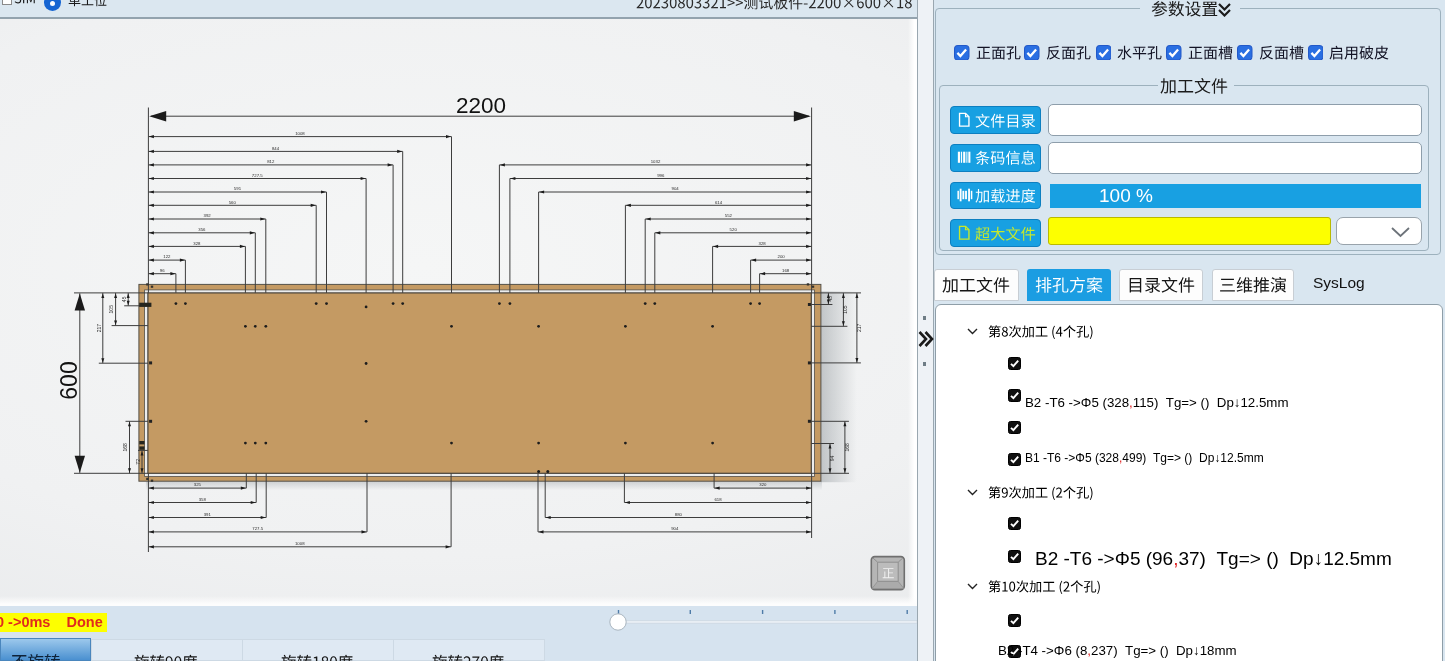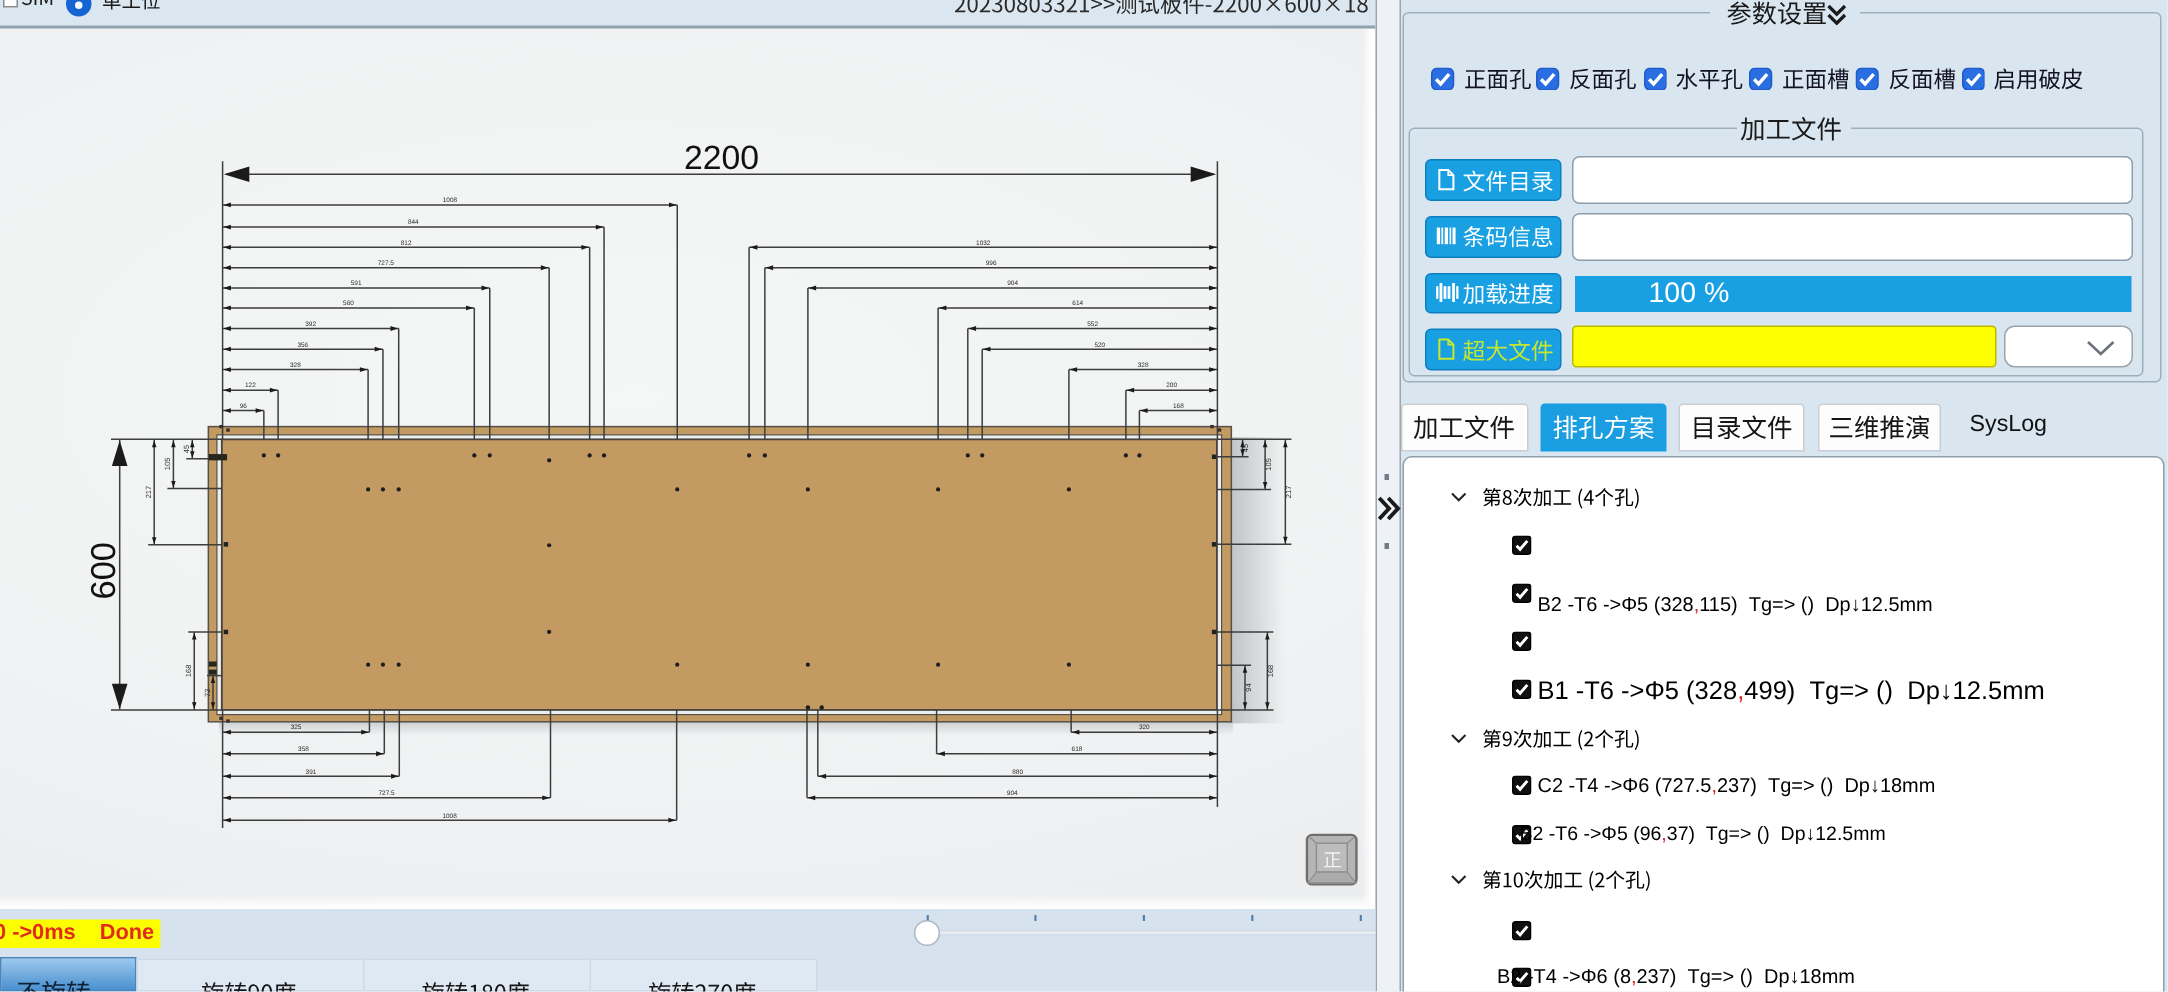--- a/index.html
+++ b/index.html
@@ -242,45 +242,44 @@
         <path d="M3.0 6.8 L5.4 9.2 L10.2 3.6" fill="none" stroke="#fff" stroke-width="1.9"></path>
       </svg>
     </div>
     <div class="abs" style="left:1025px;top:395px;font-size:13.3px;color:#000;white-space:pre">B2 -T6 -&gt;Φ5 (328<span style="color:#e02020">,</span>115)  Tg=&gt; ()  Dp↓12.5mm</div>
     <div class="abs" style="left:1007.6px;top:453.0px">
       <svg width="13" height="13" viewBox="0 0 13 13" style="display:block">
         <rect x="0.5" y="0.5" width="12" height="12" rx="2" fill="#101010" stroke="#000" stroke-width="1"></rect>
         <path d="M3.0 6.8 L5.4 9.2 L10.2 3.6" fill="none" stroke="#fff" stroke-width="1.9"></path>
       </svg>
     </div>
-    <div class="abs" style="left:1025px;top:451.3px;font-size:17px;color:#000;white-space:pre">B1 -T6 -&gt;Φ5 (328<span style="color:#e02020">,</span>499)  Tg=&gt; ()  Dp↓12.5mm</div>
+    <div class="abs" style="left:1025px;top:451.3px;font-size:12px;color:#000;white-space:pre">B1 -T6 -&gt;Φ5 (328<span style="color:#e02020">,</span>499)  Tg=&gt; ()  Dp↓12.5mm</div>
     <div class="abs" style="left:967px;top:488.7px">
       <svg width="11" height="7" viewBox="0 0 11 7" style="display:block">
         <path d="M1 1 L5.5 5.5 L10 1" fill="none" stroke="#222" stroke-width="1.4"></path>
       </svg>
     </div>
     <div style="position:absolute;left:988.4px;top:483.6px;width:105.7px;height:18.5px">
       <svg width="105.7" height="18.5" viewBox="0 -13.46 105.7 18.48" style="overflow:visible;display:block">
         <path d="M2.2176 -5.2932C2.112 -4.3427999999999995 1.914 -3.168 1.7292 -2.376H5.2536C4.158 -1.2276 2.4816 -0.2244 0.924 0.2904C1.1484 0.4752 1.4256 0.8316 1.5708 1.0692C3.1416 0.4488 4.8708 -0.6732 6.0324 -1.9932V1.056H7.0092V-2.376H10.8372C10.7052 -1.1748 10.56 -0.66 10.3752 -0.4752C10.2696 -0.3828 10.137599999999999 -0.3696 9.9 -0.3696C9.6624 -0.3564 9.042 -0.3696 8.395199999999999 -0.4356C8.5404 -0.1848 8.6592 0.198 8.6724 0.4752C9.3588 0.5148 10.0056 0.5148 10.3356 0.4884C10.7184 0.462 10.956 0.3828 11.1804 0.15839999999999999C11.5236 -0.1716 11.6952 -0.9768 11.88 -2.8248C11.8932 -2.9568 11.9064 -3.2208 11.9064 -3.2208H7.0092V-4.4484H11.4576V-7.3656H1.7292V-6.5208H6.0324V-5.2932ZM3.0492 -4.4484H6.0324V-3.2208H2.8644ZM7.0092 -6.5208H10.494V-5.2932H7.0092ZM2.7984 -11.154C2.3364 -9.8868 1.5444 -8.685599999999999 0.6072 -7.8936C0.858 -7.7748 1.254 -7.5504 1.4388 -7.4052C1.9404 -7.8804 2.4288 -8.4876 2.8512 -9.1872H3.5772C3.8544 -8.6592 4.1184 -8.0124 4.2372 -7.59L5.1084 -7.9068C5.016 -8.2368 4.8048 -8.7384 4.5672 -9.1872H6.6924V-9.9528H3.2868C3.4452 -10.2696 3.5904 -10.5996 3.7092 -10.9296ZM7.8936 -11.154C7.5504 -9.9396 6.93 -8.778 6.1248 -8.0124C6.3756 -7.8936 6.798 -7.6428 6.9959999999999996 -7.4976C7.4052 -7.9464 7.8012 -8.5272 8.1444 -9.1872H9.042C9.4776 -8.6724 9.8868 -8.0124 10.0716 -7.5767999999999995L10.9296 -7.9464C10.7712 -8.2896 10.4676 -8.7648 10.1244 -9.1872H12.500399999999999V-9.9528H8.5008C8.6328 -10.2696 8.7516 -10.5996 8.844 -10.9296Z M16.302 0.1716C18.1104 0.1716 19.8132 -1.3332 19.8132 -5.2536C19.8132 -8.3292 18.414 -9.847199999999999 16.552799999999998 -9.847199999999999C15.048 -9.847199999999999 13.7808 -8.5932 13.7808 -6.7056C13.7808 -4.7124 14.8368 -3.6696 16.4472 -3.6696C17.252399999999998 -3.6696 18.084 -4.1316 18.677999999999997 -4.8444C18.5856 -1.848 17.5032 -0.8316 16.2624 -0.8316C15.628799999999998 -0.8316 15.048 -1.1088 14.625599999999999 -1.5708L13.965599999999998 -0.8184C14.506799999999998 -0.2508 15.245999999999999 0.1716 16.302 0.1716ZM18.6648 -5.8608C18.018 -4.9368 17.291999999999998 -4.5672 16.6452 -4.5672C15.4968 -4.5672 14.915999999999999 -5.412 14.915999999999999 -6.7056C14.915999999999999 -8.0388 15.628799999999998 -8.91 16.566 -8.91C17.793599999999998 -8.91 18.532799999999998 -7.854 18.6648 -5.8608Z M21.2784 -9.4644C22.176 -8.9628 23.298 -8.1708 23.826 -7.6296L24.4596 -8.4348C23.9052 -8.975999999999999 22.77 -9.702 21.8724 -10.1772ZM21.0804 -0.9636 21.9912 -0.2772C22.8096 -1.4652 23.8128 -2.9964 24.5916 -4.3427999999999995L23.826 -5.0028C22.968 -3.564 21.846 -1.9272 21.0804 -0.9636ZM26.5188 -11.088C26.0964 -8.975999999999999 25.3572 -6.9168 24.3408 -5.6232C24.6048 -5.5044 25.0932 -5.2272 25.2912 -5.0687999999999995C25.8192 -5.8212 26.2944 -6.7848 26.7036 -7.8671999999999995H31.574399999999997C31.3236 -6.9564 30.9144 -5.9532 30.5976 -5.3196C30.8352 -5.214 31.2312 -5.016 31.4424 -4.8972C31.9044 -5.808 32.4852 -7.2072 32.8284 -8.5008L32.1024 -8.8968L31.9044 -8.844H27.0336C27.244799999999998 -9.504 27.4296 -10.1904 27.5748 -10.89ZM28.0368 -7.2204V-6.402C28.0368 -4.5144 27.7464 -1.6368 23.694 0.3432C23.9448 0.5148 24.288 0.8712 24.4464 1.1088C27.0468 -0.198 28.1952 -1.8876 28.71 -3.4979999999999998C29.449199999999998 -1.386 30.6372 0.15839999999999999 32.5512 0.9636C32.6832 0.6996 32.9868 0.2904 33.2112 0.0924C30.9144 -0.7392 29.6604 -2.772 29.0664 -5.4252C29.0796 -5.7684 29.0928 -6.0852 29.0928 -6.3888V-7.2204Z M41.276399999999995 -9.4512V0.858H42.2268V-0.1188H44.7876V0.7524H45.7776V-9.4512ZM42.2268 -1.0692V-8.4876H44.7876V-1.0692ZM36.3 -10.9164 36.2868 -8.58H34.425599999999996V-7.6164H36.2604C36.168 -4.29 35.7588 -1.3596 34.0956 0.3828C34.346399999999996 0.5412 34.702799999999996 0.8448 34.8612 1.0692C36.6432 -0.8712 37.105199999999996 -4.0392 37.224 -7.6164H39.2304C39.1248 -2.5343999999999998 39.006 -0.726 38.7288 -0.3432C38.61 -0.1716 38.478 -0.1188 38.28 -0.132C38.0424 -0.132 37.4748 -0.132 36.8544 -0.1848C37.025999999999996 0.0924 37.1184 0.5148 37.1448 0.8052C37.7388 0.8448 38.346 0.858 38.7156 0.8052C39.0984 0.7524 39.349199999999996 0.6335999999999999 39.5868 0.2904C39.995999999999995 -0.2772 40.0884 -2.2044 40.194 -8.0784C40.194 -8.2236 40.194 -8.58 40.194 -8.58H37.2504L37.2768 -10.9164Z M47.6124 -0.9504V0.039599999999999996H59.479200000000006V-0.9504H54.040800000000004V-8.58H58.806000000000004V-9.5964H48.2988V-8.58H52.9452V-0.9504Z M66.2376 2.5872 66.97680000000001 2.2572C65.8416 0.3828 65.30040000000001 -1.8612 65.30040000000001 -4.1052C65.30040000000001 -6.336 65.8416 -8.5668 66.97680000000001 -10.4544L66.2376 -10.7976C65.0232 -8.8176 64.2972 -6.6924 64.2972 -4.1052C64.2972 -1.5048 65.0232 0.6204 66.2376 2.5872Z M68.1252 0.0H74.2104V-1.0428H71.53080000000001C71.04240000000001 -1.0428 70.4484 -0.99 69.94680000000001 -0.9504C72.2172 -3.102 73.7484 -5.0687999999999995 73.7484 -7.0092C73.7484 -8.7252 72.65280000000001 -9.847199999999999 70.92360000000001 -9.847199999999999C69.69600000000001 -9.847199999999999 68.8512 -9.2928 68.07240000000002 -8.4348L68.772 -7.7484C69.31320000000001 -8.395199999999999 69.9864 -8.8704 70.7784 -8.8704C71.9796 -8.8704 72.56040000000002 -8.0652 72.56040000000002 -6.9564C72.56040000000002 -5.2932 71.16120000000001 -3.366 68.1252 -0.7128Z M80.9424 -7.2072V1.0428H81.97200000000001V-7.2072ZM81.5496 -11.1012C80.2296 -8.8968 77.8272 -6.9696 75.3324 -5.8872C75.6096 -5.6496 75.9 -5.2668 76.0716 -4.9764C78.1044 -5.9664 80.058 -7.4976 81.48360000000001 -9.3192C83.23920000000001 -7.26 84.9816 -5.9928 86.93520000000001 -4.9632C87.09360000000001 -5.28 87.3972 -5.6496 87.66120000000001 -5.8608C85.6284 -6.8508 83.754 -8.0916 82.0644 -10.1112L82.434 -10.692Z M96.03 -10.7844V-0.792C96.03 0.5676 96.3468 0.924 97.5216 0.924C97.7592 0.924 99.11880000000001 0.924 99.35640000000001 0.924C100.518 0.924 100.7688 0.1848 100.87440000000001 -2.0064C100.6104 -2.0724 100.21440000000001 -2.2572 99.96360000000001 -2.4552C99.89760000000001 -0.462 99.81840000000001 0.039599999999999996 99.3036 0.039599999999999996C99.0 0.039599999999999996 97.87800000000001 0.039599999999999996 97.6404 0.039599999999999996C97.1256 0.039599999999999996 97.02000000000001 -0.07919999999999999 97.02000000000001 -0.7656V-10.7844ZM91.4628 -7.458V-4.884C90.3408 -4.5936 89.3112 -4.3296 88.51920000000001 -4.1448L88.7436 -3.1416L91.4628 -3.894V-0.1848C91.4628 0.0132 91.41000000000001 0.066 91.1988 0.066C91.00080000000001 0.066 90.3276 0.07919999999999999 89.58840000000001 0.0528C89.73360000000001 0.3432 89.8656 0.7788 89.90520000000001 1.0428C90.882 1.056 91.5288 1.0296 91.9116 0.8712C92.30760000000001 0.7128 92.43960000000001 0.4224 92.43960000000001 -0.1716V-4.158L95.1192 -4.9104L94.9872 -5.8344L92.43960000000001 -5.148V-7.062C93.41640000000001 -7.8144 94.47240000000001 -8.8836 95.18520000000001 -9.8736L94.4988 -10.362L94.30080000000001 -10.296H88.8228V-9.372H93.5352C92.9544 -8.685599999999999 92.1756 -7.9464 91.4628 -7.458Z M102.5772 2.5872C103.7916 0.6204 104.51760000000002 -1.5048 104.51760000000002 -4.1052C104.51760000000002 -6.6924 103.7916 -8.8176 102.5772 -10.7976L101.82480000000001 -10.4544C102.96000000000001 -8.5668 103.5276 -6.336 103.5276 -4.1052C103.5276 -1.8612 102.96000000000001 0.3828 101.82480000000001 2.2572Z" fill="#000000"></path>
       </svg>
     </div>
     <div class="abs" style="left:1007.6px;top:517.3px">
       <svg width="13" height="13" viewBox="0 0 13 13" style="display:block">
         <rect x="0.5" y="0.5" width="12" height="12" rx="2" fill="#101010" stroke="#000" stroke-width="1"></rect>
         <path d="M3.0 6.8 L5.4 9.2 L10.2 3.6" fill="none" stroke="#fff" stroke-width="1.9"></path>
       </svg>
     </div>
-    <div class="abs" style="left:1025px;top:515.5999999999999px;font-size:13.3px;color:#000;white-space:pre">C2 -T4 -&gt;Φ6 (727.5<span style="color:#e02020">,</span>237)  Tg=&gt; ()  Dp↓18mm</div>
     <div class="abs" style="left:1007.6px;top:549.7px">
       <svg width="13" height="13" viewBox="0 0 13 13" style="display:block">
         <rect x="0.5" y="0.5" width="12" height="12" rx="2" fill="#101010" stroke="#000" stroke-width="1"></rect>
         <path d="M3.0 6.8 L5.4 9.2 L10.2 3.6" fill="none" stroke="#fff" stroke-width="1.9"></path>
       </svg>
     </div>
-    <div class="abs" style="left:1013px;top:548.0px;font-size:13px;color:#000;white-space:pre">B2 -T6 -&gt;Φ5 (96<span style="color:#e02020">,</span>37)  Tg=&gt; ()  Dp↓12.5mm</div>
+    <div class="abs" style="left:1035px;top:548.0px;font-size:19px;color:#000;white-space:pre">B2 -T6 -&gt;Φ5 (96<span style="color:#e02020">,</span>37)  Tg=&gt; ()  Dp↓12.5mm</div>
     <div class="abs" style="left:967px;top:583.0px">
       <svg width="11" height="7" viewBox="0 0 11 7" style="display:block">
         <path d="M1 1 L5.5 5.5 L10 1" fill="none" stroke="#222" stroke-width="1.4"></path>
       </svg>
     </div>
     <div style="position:absolute;left:988.4px;top:577.9px;width:113.1px;height:18.5px">
       <svg width="113.1" height="18.5" viewBox="0 -13.46 113.1 18.48" style="overflow:visible;display:block">
         <path d="M2.2176 -5.2932C2.112 -4.3427999999999995 1.914 -3.168 1.7292 -2.376H5.2536C4.158 -1.2276 2.4816 -0.2244 0.924 0.2904C1.1484 0.4752 1.4256 0.8316 1.5708 1.0692C3.1416 0.4488 4.8708 -0.6732 6.0324 -1.9932V1.056H7.0092V-2.376H10.8372C10.7052 -1.1748 10.56 -0.66 10.3752 -0.4752C10.2696 -0.3828 10.137599999999999 -0.3696 9.9 -0.3696C9.6624 -0.3564 9.042 -0.3696 8.395199999999999 -0.4356C8.5404 -0.1848 8.6592 0.198 8.6724 0.4752C9.3588 0.5148 10.0056 0.5148 10.3356 0.4884C10.7184 0.462 10.956 0.3828 11.1804 0.15839999999999999C11.5236 -0.1716 11.6952 -0.9768 11.88 -2.8248C11.8932 -2.9568 11.9064 -3.2208 11.9064 -3.2208H7.0092V-4.4484H11.4576V-7.3656H1.7292V-6.5208H6.0324V-5.2932ZM3.0492 -4.4484H6.0324V-3.2208H2.8644ZM7.0092 -6.5208H10.494V-5.2932H7.0092ZM2.7984 -11.154C2.3364 -9.8868 1.5444 -8.685599999999999 0.6072 -7.8936C0.858 -7.7748 1.254 -7.5504 1.4388 -7.4052C1.9404 -7.8804 2.4288 -8.4876 2.8512 -9.1872H3.5772C3.8544 -8.6592 4.1184 -8.0124 4.2372 -7.59L5.1084 -7.9068C5.016 -8.2368 4.8048 -8.7384 4.5672 -9.1872H6.6924V-9.9528H3.2868C3.4452 -10.2696 3.5904 -10.5996 3.7092 -10.9296ZM7.8936 -11.154C7.5504 -9.9396 6.93 -8.778 6.1248 -8.0124C6.3756 -7.8936 6.798 -7.6428 6.9959999999999996 -7.4976C7.4052 -7.9464 7.8012 -8.5272 8.1444 -9.1872H9.042C9.4776 -8.6724 9.8868 -8.0124 10.0716 -7.5767999999999995L10.9296 -7.9464C10.7712 -8.2896 10.4676 -8.7648 10.1244 -9.1872H12.500399999999999V-9.9528H8.5008C8.6328 -10.2696 8.7516 -10.5996 8.844 -10.9296Z M14.3616 0.0H19.668V-1.0032H17.7276V-9.6756H16.8036C16.2756 -9.372 15.655199999999999 -9.1476 14.7972 -8.9892V-8.2236H16.5264V-1.0032H14.3616Z M24.1956 0.1716C26.0304 0.1716 27.205199999999998 -1.4916 27.205199999999998 -4.8708C27.205199999999998 -8.2236 26.0304 -9.847199999999999 24.1956 -9.847199999999999C22.3476 -9.847199999999999 21.186 -8.2236 21.186 -4.8708C21.186 -1.4916 22.3476 0.1716 24.1956 0.1716ZM24.1956 -0.8052C23.1 -0.8052 22.3476 -2.0328 22.3476 -4.8708C22.3476 -7.6956 23.1 -8.8968 24.1956 -8.8968C25.2912 -8.8968 26.043599999999998 -7.6956 26.043599999999998 -4.8708C26.043599999999998 -2.0328 25.2912 -0.8052 24.1956 -0.8052Z M28.604400000000002 -9.4644C29.502 -8.9628 30.624 -8.1708 31.152 -7.6296L31.7856 -8.4348C31.2312 -8.975999999999999 30.096 -9.702 29.1984 -10.1772ZM28.4064 -0.9636 29.3172 -0.2772C30.1356 -1.4652 31.1388 -2.9964 31.9176 -4.3427999999999995L31.152 -5.0028C30.294 -3.564 29.172 -1.9272 28.4064 -0.9636ZM33.8448 -11.088C33.4224 -8.975999999999999 32.6832 -6.9168 31.666800000000002 -5.6232C31.9308 -5.5044 32.419200000000004 -5.2272 32.6172 -5.0687999999999995C33.1452 -5.8212 33.620400000000004 -6.7848 34.0296 -7.8671999999999995H38.9004C38.6496 -6.9564 38.2404 -5.9532 37.9236 -5.3196C38.1612 -5.214 38.5572 -5.016 38.7684 -4.8972C39.2304 -5.808 39.8112 -7.2072 40.1544 -8.5008L39.428399999999996 -8.8968L39.2304 -8.844H34.3596C34.5708 -9.504 34.7556 -10.1904 34.900800000000004 -10.89ZM35.3628 -7.2204V-6.402C35.3628 -4.5144 35.0724 -1.6368 31.02 0.3432C31.2708 0.5148 31.614 0.8712 31.7724 1.1088C34.3728 -0.198 35.5212 -1.8876 36.036 -3.4979999999999998C36.7752 -1.386 37.9632 0.15839999999999999 39.8772 0.9636C40.0092 0.6996 40.3128 0.2904 40.5372 0.0924C38.2404 -0.7392 36.9864 -2.772 36.3924 -5.4252C36.4056 -5.7684 36.418800000000005 -6.0852 36.418800000000005 -6.3888V-7.2204Z M48.6024 -9.4512V0.858H49.5528V-0.1188H52.1136V0.7524H53.1036V-9.4512ZM49.5528 -1.0692V-8.4876H52.1136V-1.0692ZM43.626 -10.9164 43.6128 -8.58H41.751599999999996V-7.6164H43.5864C43.494 -4.29 43.0848 -1.3596 41.4216 0.3828C41.672399999999996 0.5412 42.0288 0.8448 42.1872 1.0692C43.9692 -0.8712 44.4312 -4.0392 44.55 -7.6164H46.5564C46.4508 -2.5343999999999998 46.332 -0.726 46.0548 -0.3432C45.936 -0.1716 45.804 -0.1188 45.606 -0.132C45.3684 -0.132 44.8008 -0.132 44.1804 -0.1848C44.352 0.0924 44.4444 0.5148 44.4708 0.8052C45.0648 0.8448 45.672 0.858 46.0416 0.8052C46.4244 0.7524 46.6752 0.6335999999999999 46.9128 0.2904C47.322 -0.2772 47.4144 -2.2044 47.519999999999996 -8.0784C47.519999999999996 -8.2236 47.519999999999996 -8.58 47.519999999999996 -8.58H44.5764L44.6028 -10.9164Z M54.938399999999994 -0.9504V0.039599999999999996H66.8052V-0.9504H61.3668V-8.58H66.13199999999999V-9.5964H55.62479999999999V-8.58H60.27119999999999V-0.9504Z M73.5636 2.5872 74.3028 2.2572C73.1676 0.3828 72.6264 -1.8612 72.6264 -4.1052C72.6264 -6.336 73.1676 -8.5668 74.3028 -10.4544L73.5636 -10.7976C72.3492 -8.8176 71.6232 -6.6924 71.6232 -4.1052C71.6232 -1.5048 72.3492 0.6204 73.5636 2.5872Z M75.4512 0.0H81.5364V-1.0428H78.8568C78.36840000000001 -1.0428 77.7744 -0.99 77.2728 -0.9504C79.5432 -3.102 81.0744 -5.0687999999999995 81.0744 -7.0092C81.0744 -8.7252 79.9788 -9.847199999999999 78.2496 -9.847199999999999C77.022 -9.847199999999999 76.1772 -9.2928 75.39840000000001 -8.4348L76.098 -7.7484C76.6392 -8.395199999999999 77.3124 -8.8704 78.1044 -8.8704C79.3056 -8.8704 79.88640000000001 -8.0652 79.88640000000001 -6.9564C79.88640000000001 -5.2932 78.4872 -3.366 75.4512 -0.7128Z M88.2684 -7.2072V1.0428H89.298V-7.2072ZM88.87559999999999 -11.1012C87.5556 -8.8968 85.1532 -6.9696 82.6584 -5.8872C82.9356 -5.6496 83.226 -5.2668 83.3976 -4.9764C85.43039999999999 -5.9664 87.384 -7.4976 88.8096 -9.3192C90.5652 -7.26 92.3076 -5.9928 94.2612 -4.9632C94.4196 -5.28 94.72319999999999 -5.6496 94.9872 -5.8608C92.95439999999999 -6.8508 91.08 -8.0916 89.3904 -10.1112L89.75999999999999 -10.692Z M103.356 -10.7844V-0.792C103.356 0.5676 103.6728 0.924 104.8476 0.924C105.0852 0.924 106.4448 0.924 106.6824 0.924C107.844 0.924 108.09479999999999 0.1848 108.2004 -2.0064C107.93639999999999 -2.0724 107.5404 -2.2572 107.28960000000001 -2.4552C107.2236 -0.462 107.1444 0.039599999999999996 106.6296 0.039599999999999996C106.326 0.039599999999999996 105.20400000000001 0.039599999999999996 104.9664 0.039599999999999996C104.4516 0.039599999999999996 104.346 -0.07919999999999999 104.346 -0.7656V-10.7844ZM98.7888 -7.458V-4.884C97.6668 -4.5936 96.63719999999999 -4.3296 95.8452 -4.1448L96.0696 -3.1416L98.7888 -3.894V-0.1848C98.7888 0.0132 98.736 0.066 98.5248 0.066C98.3268 0.066 97.6536 0.07919999999999999 96.9144 0.0528C97.0596 0.3432 97.1916 0.7788 97.2312 1.0428C98.208 1.056 98.8548 1.0296 99.2376 0.8712C99.6336 0.7128 99.7656 0.4224 99.7656 -0.1716V-4.158L102.4452 -4.9104L102.3132 -5.8344L99.7656 -5.148V-7.062C100.7424 -7.8144 101.7984 -8.8836 102.5112 -9.8736L101.8248 -10.362L101.6268 -10.296H96.1488V-9.372H100.8612C100.2804 -8.685599999999999 99.5016 -7.9464 98.7888 -7.458Z M109.9032 2.5872C111.1176 0.6204 111.84360000000001 -1.5048 111.84360000000001 -4.1052C111.84360000000001 -6.6924 111.1176 -8.8176 109.9032 -10.7976L109.1508 -10.4544C110.286 -8.5668 110.8536 -6.336 110.8536 -4.1052C110.8536 -1.8612 110.286 0.3828 109.1508 2.2572Z" fill="#000000"></path>
       </svg>
     </div>

